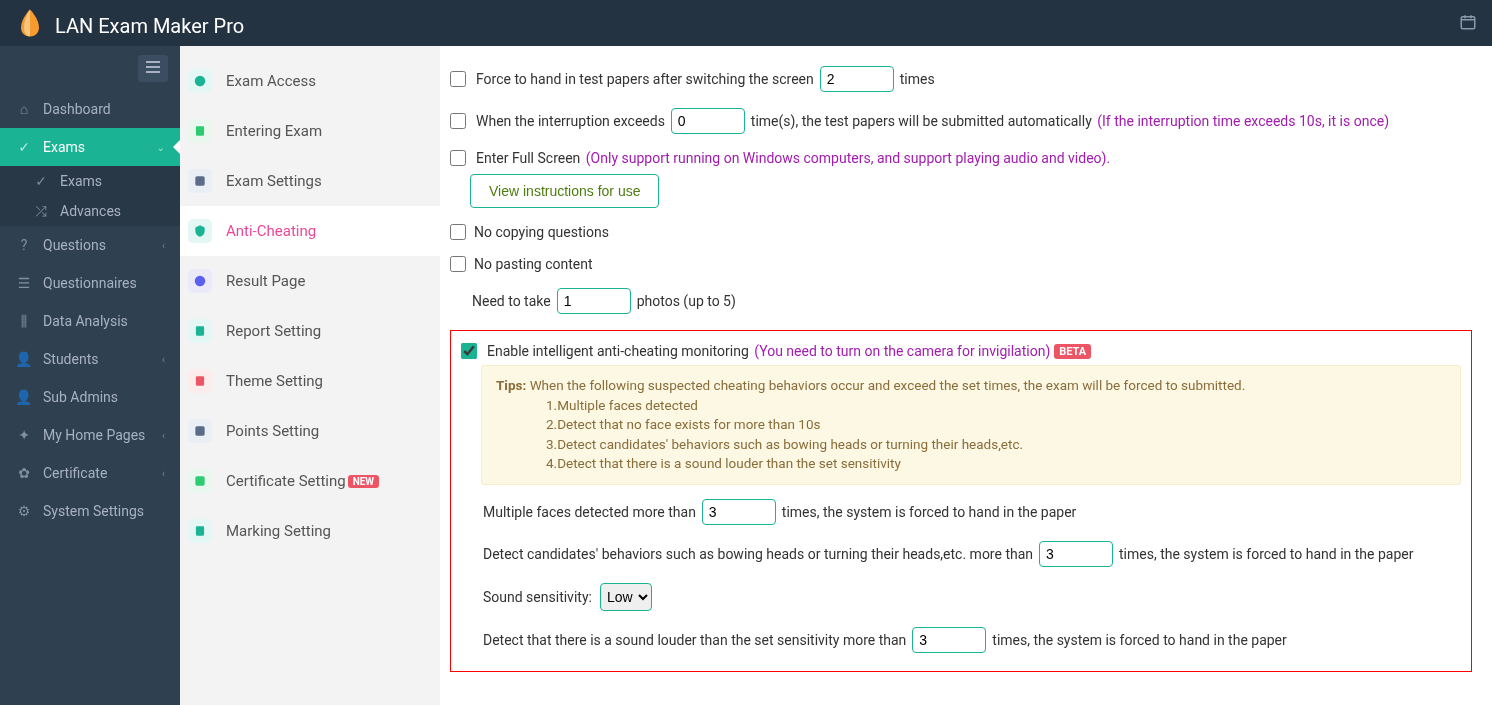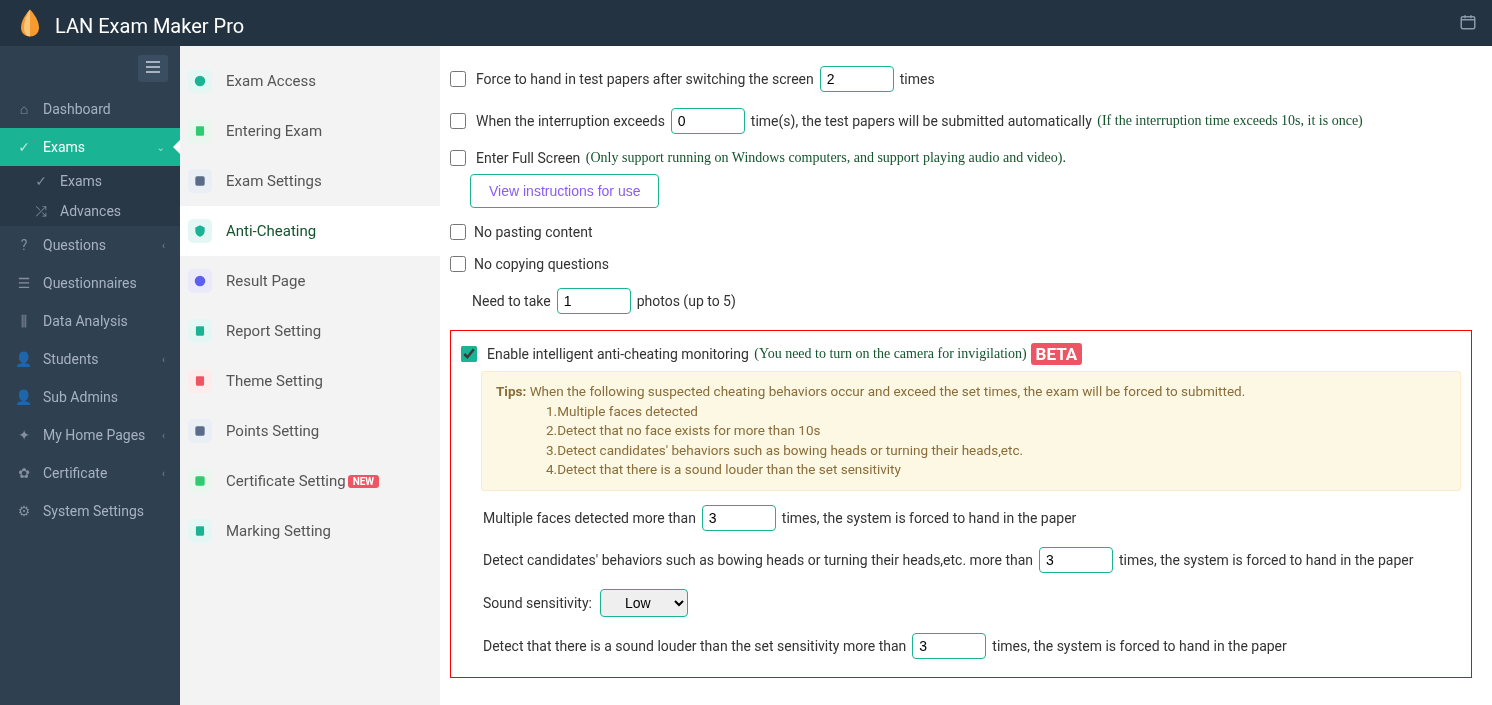--- a/index.html
+++ b/index.html
@@ -16,37 +16,37 @@
 .sidebar-toggle-btn { background: #3b4e61; border: none; color: #a7b1c2; padding: 6px 8px; border-radius: 3px; cursor: pointer; }
 .nav-item { display: flex; align-items: center; height: 38px; padding: 0 15px; cursor: pointer; position: relative; }
 .nav-item.active { background: #1ab394; color: #fff; }
 .nav-item .nav-icon { width: 18px; text-align: center; margin-right: 10px; opacity: .7; }
 .nav-item .chev { margin-left: auto; font-size: 10px; opacity: .6; }
 .nav-item.active::after { content: ""; position: absolute; right: -1px; top: 50%; transform: translateY(-50%); border: 8px solid transparent; border-right-color: #fff; }
 .nav-sub { background: #293846; }
 .nav-sub .nav-item { padding-left: 32px; height: 30px; }
 .sub-sidebar { width: 260px; background: #f3f3f4; flex-shrink: 0; padding-top: 10px; overflow-y: auto; }
 .sub-item { display: flex; align-items: center; height: 50px; padding: 0 8px; cursor: pointer; color: #555; font-size: 15px; }
-.sub-item.active { background: #fff; color: #14532d; }
+.sub-item.active { background: #fff; color: #ec4899; }
 .sub-icon { width: 24px; height: 24px; border-radius: 5px; display: flex; align-items: center; justify-content: center; margin-right: 14px; flex-shrink:0; }
 .sub-icon svg { width: 14px; height: 14px; }
 .new-badge { background: #ed5565; color: #fff; font-size: 10px; font-weight: bold; padding: 1px 5px; border-radius: 3px; margin-left: 2px; }
 .content { flex: 1; padding: 20px 20px 20px 10px; overflow-y: auto; }
 .row { margin-bottom: 16px; display: flex; align-items: center; flex-wrap: wrap; }
 .row.indent { padding-left: 20px; }
 .chk { width: 16px; height: 16px; margin-right: 8px; flex-shrink: 0; accent-color: #1ab394; }
-.muted { color: #14532d; font-family: Liberation Serif, serif; }
+.muted { color: #a21caf; }
 .small-input { width: 74px; height: 26px; border: 1px solid #1ab394; border-radius: 4px; padding: 0 6px; margin: 0 4px; font-size: 14px; }
-.btn-outline { border: 1px solid #1ab394; color: #8b5cf6; background: #fff; padding: 8px 18px; border-radius: 4px; cursor: pointer; font-size: 14px; }
+.btn-outline { border: 1px solid #1ab394; color: #4d7c0f; background: #fff; padding: 8px 18px; border-radius: 4px; cursor: pointer; font-size: 14px; }
 .box-red { border: 1px solid #ff0000; padding: 12px 10px 18px 10px; }
-.beta { background: #ed5565; color: #fff; font-size: 17px; font-weight: bold; padding: 1px 5px; border-radius: 3px; margin-left: 4px; }
+.beta { background: #ed5565; color: #fff; font-size: 11px; font-weight: bold; padding: 1px 5px; border-radius: 3px; margin-left: 4px; }
 .tips-box { background: #fcf8e3; border: 1px solid #faebcc; color: #8a6d3b; padding: 10px 14px; margin: 6px 0 14px 20px; border-radius: 3px; font-size:13.5px; line-height: 1.45; }
 .tips-box .tips-label { font-weight: bold; }
 .tips-list { padding-left: 50px; }
-.select-small { height: 28px; border: 1px solid #1ab394; border-radius: 4px; padding: 0 20px; margin-left: 6px; font-size: 14px; }
+.select-small { height: 28px; border: 1px solid #1ab394; border-radius: 4px; padding: 0 2px; margin-left: 6px; font-size: 14px; }
 .row-label { margin: 0 2px; }
 </style>
 </head>
 <body>
 
 <div class="header">
   <div class="logo">
     <span class="logo-icon">
       <svg viewBox="0 0 40 40">
           <path d="M20 2 C20 2 8 14 8 26 C8 34 14 38 20 38 C26 38 32 34 32 26 C32 14 20 2 20 2 Z" fill="#f79a2f"></path>
@@ -239,25 +239,25 @@
       <input type="checkbox" class="chk" style="">
       <span class="row-label">Enter Full Screen</span>
       &nbsp;<span class="muted">(Only support running on Windows computers, and support playing audio and video).</span>
     </div>
     <div class="row indent">
       <button class="btn-outline">View instructions for use</button>
     </div>
 
     <div class="row">
       <input type="checkbox" class="chk" style="">
+      <span>No copying questions</span>
+    </div>
+    <div class="row">
+      <input type="checkbox" class="chk" style="">
       <span>No pasting content</span>
-    </div>
-    <div class="row">
-      <input type="checkbox" class="chk" style="">
-      <span>No copying questions</span>
     </div>
 
     <div class="row indent">
       <span class="row-label">Need to take</span>
       <input class="small-input" value="1" style="">
       <span class="row-label">photos (up to 5)</span>
     </div>
 
     <div class="box-red">
       <div class="row" style="margin-bottom:6px">

